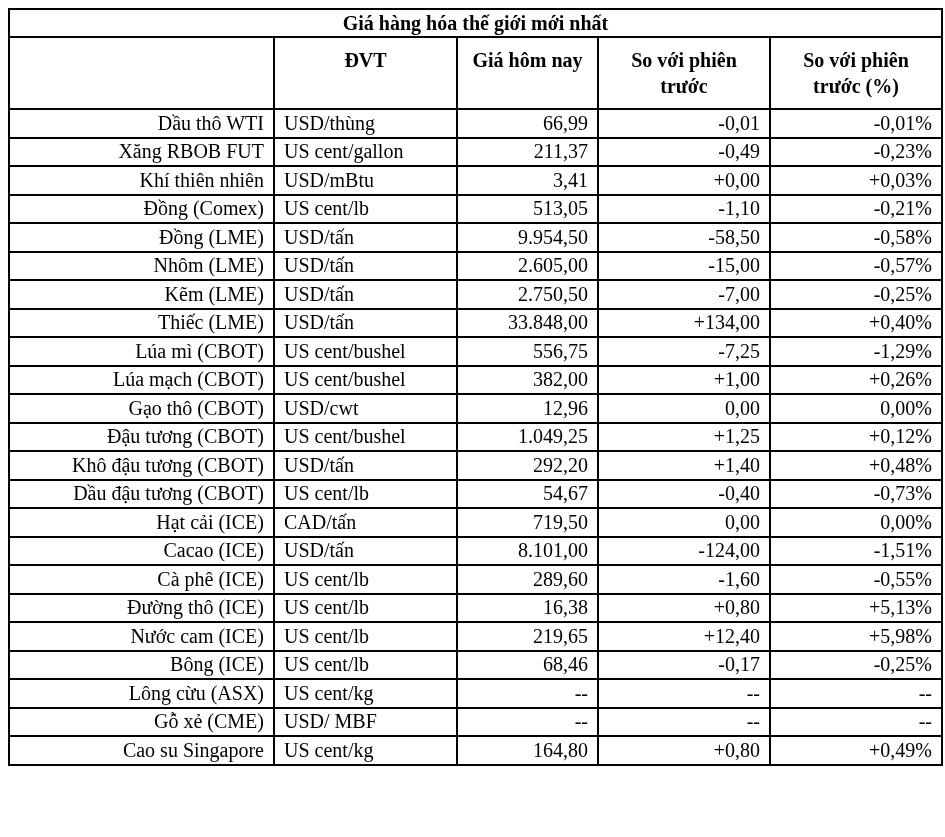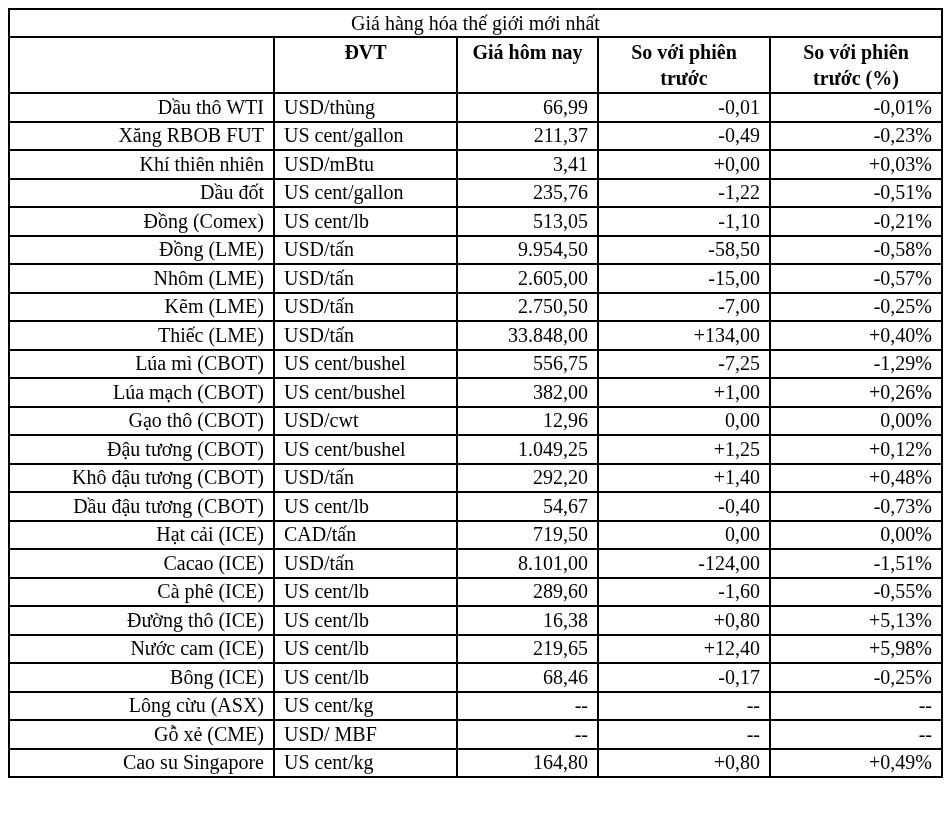--- a/index.html
+++ b/index.html
@@ -28,33 +28,33 @@
   }
   .col-name   { width: 265px; }
   .col-unit   { width: 183px; }
   .col-price  { width: 141px; }
   .col-change { width: 172px; }
   .col-pct    { width: 172px; }
 
   th.title-cell {
     height: 26px;
     font-size: 20px;
-    font-weight: normal;
+    font-weight: bold;
     text-align: center;
     vertical-align: middle;
     padding: 0 6px;
   }
   th.head-cell {
     height: 52px;
     font-size: 20px;
     font-weight: bold;
     text-align: center;
     vertical-align: top;
     line-height: 1.3;
-    padding: 1px 6px;
+    padding: 9px 6px;
     white-space: normal;
   }
   td {
     height: 26.5px;
     font-size: 20px;
     vertical-align: middle;
     padding: 0 9px;
   }
   td.c-name { text-align: right; }
   td.c-unit { text-align: left; }
@@ -99,27 +99,20 @@
         <td class="c-num">-0,23%</td>
       </tr>
       <tr>
         <td class="c-name">Khí thiên nhiên</td>
         <td class="c-unit">USD/mBtu</td>
         <td class="c-num">3,41</td>
         <td class="c-num">+0,00</td>
         <td class="c-num">+0,03%</td>
       </tr>
       <tr>
-        <td class="c-name">Dầu đốt</td>
-        <td class="c-unit">US cent/gallon</td>
-        <td class="c-num">235,76</td>
-        <td class="c-num">-1,22</td>
-        <td class="c-num">-0,51%</td>
-      </tr>
-      <tr>
         <td class="c-name">Đồng (Comex)</td>
         <td class="c-unit">US cent/lb</td>
         <td class="c-num">513,05</td>
         <td class="c-num">-1,10</td>
         <td class="c-num">-0,21%</td>
       </tr>
       <tr>
         <td class="c-name">Đồng (LME)</td>
         <td class="c-unit">USD/tấn</td>
         <td class="c-num">9.954,50</td>

